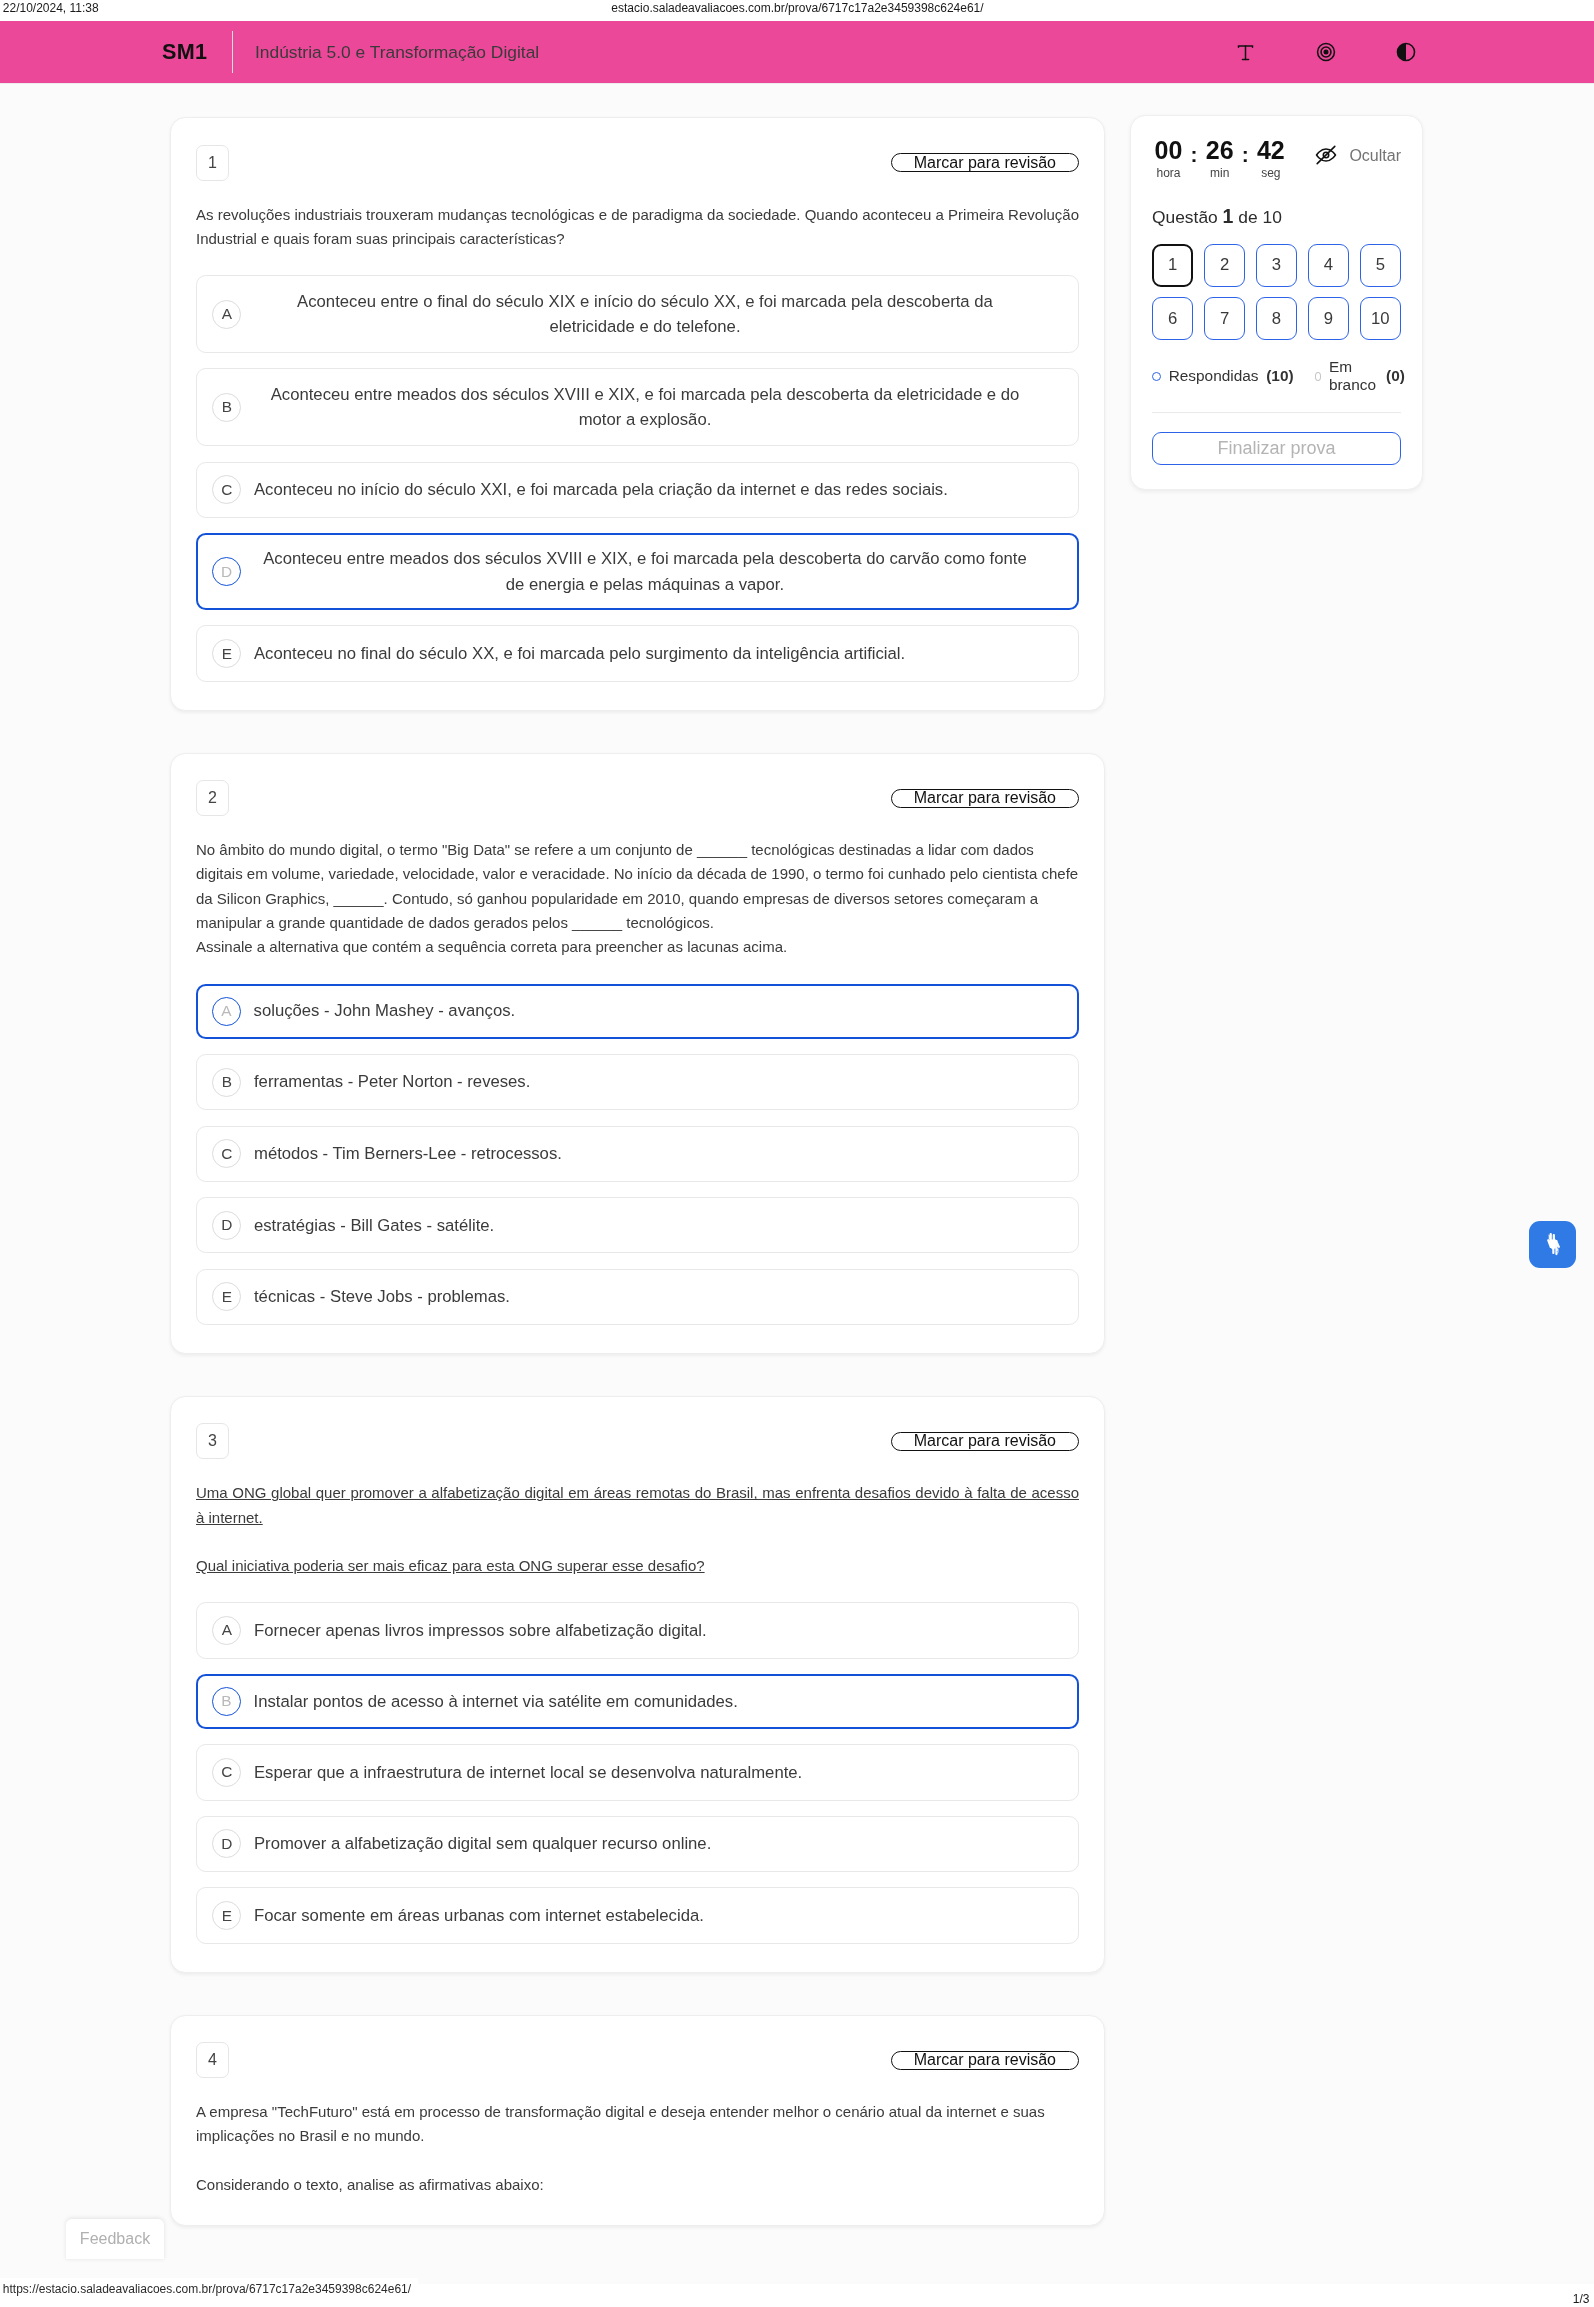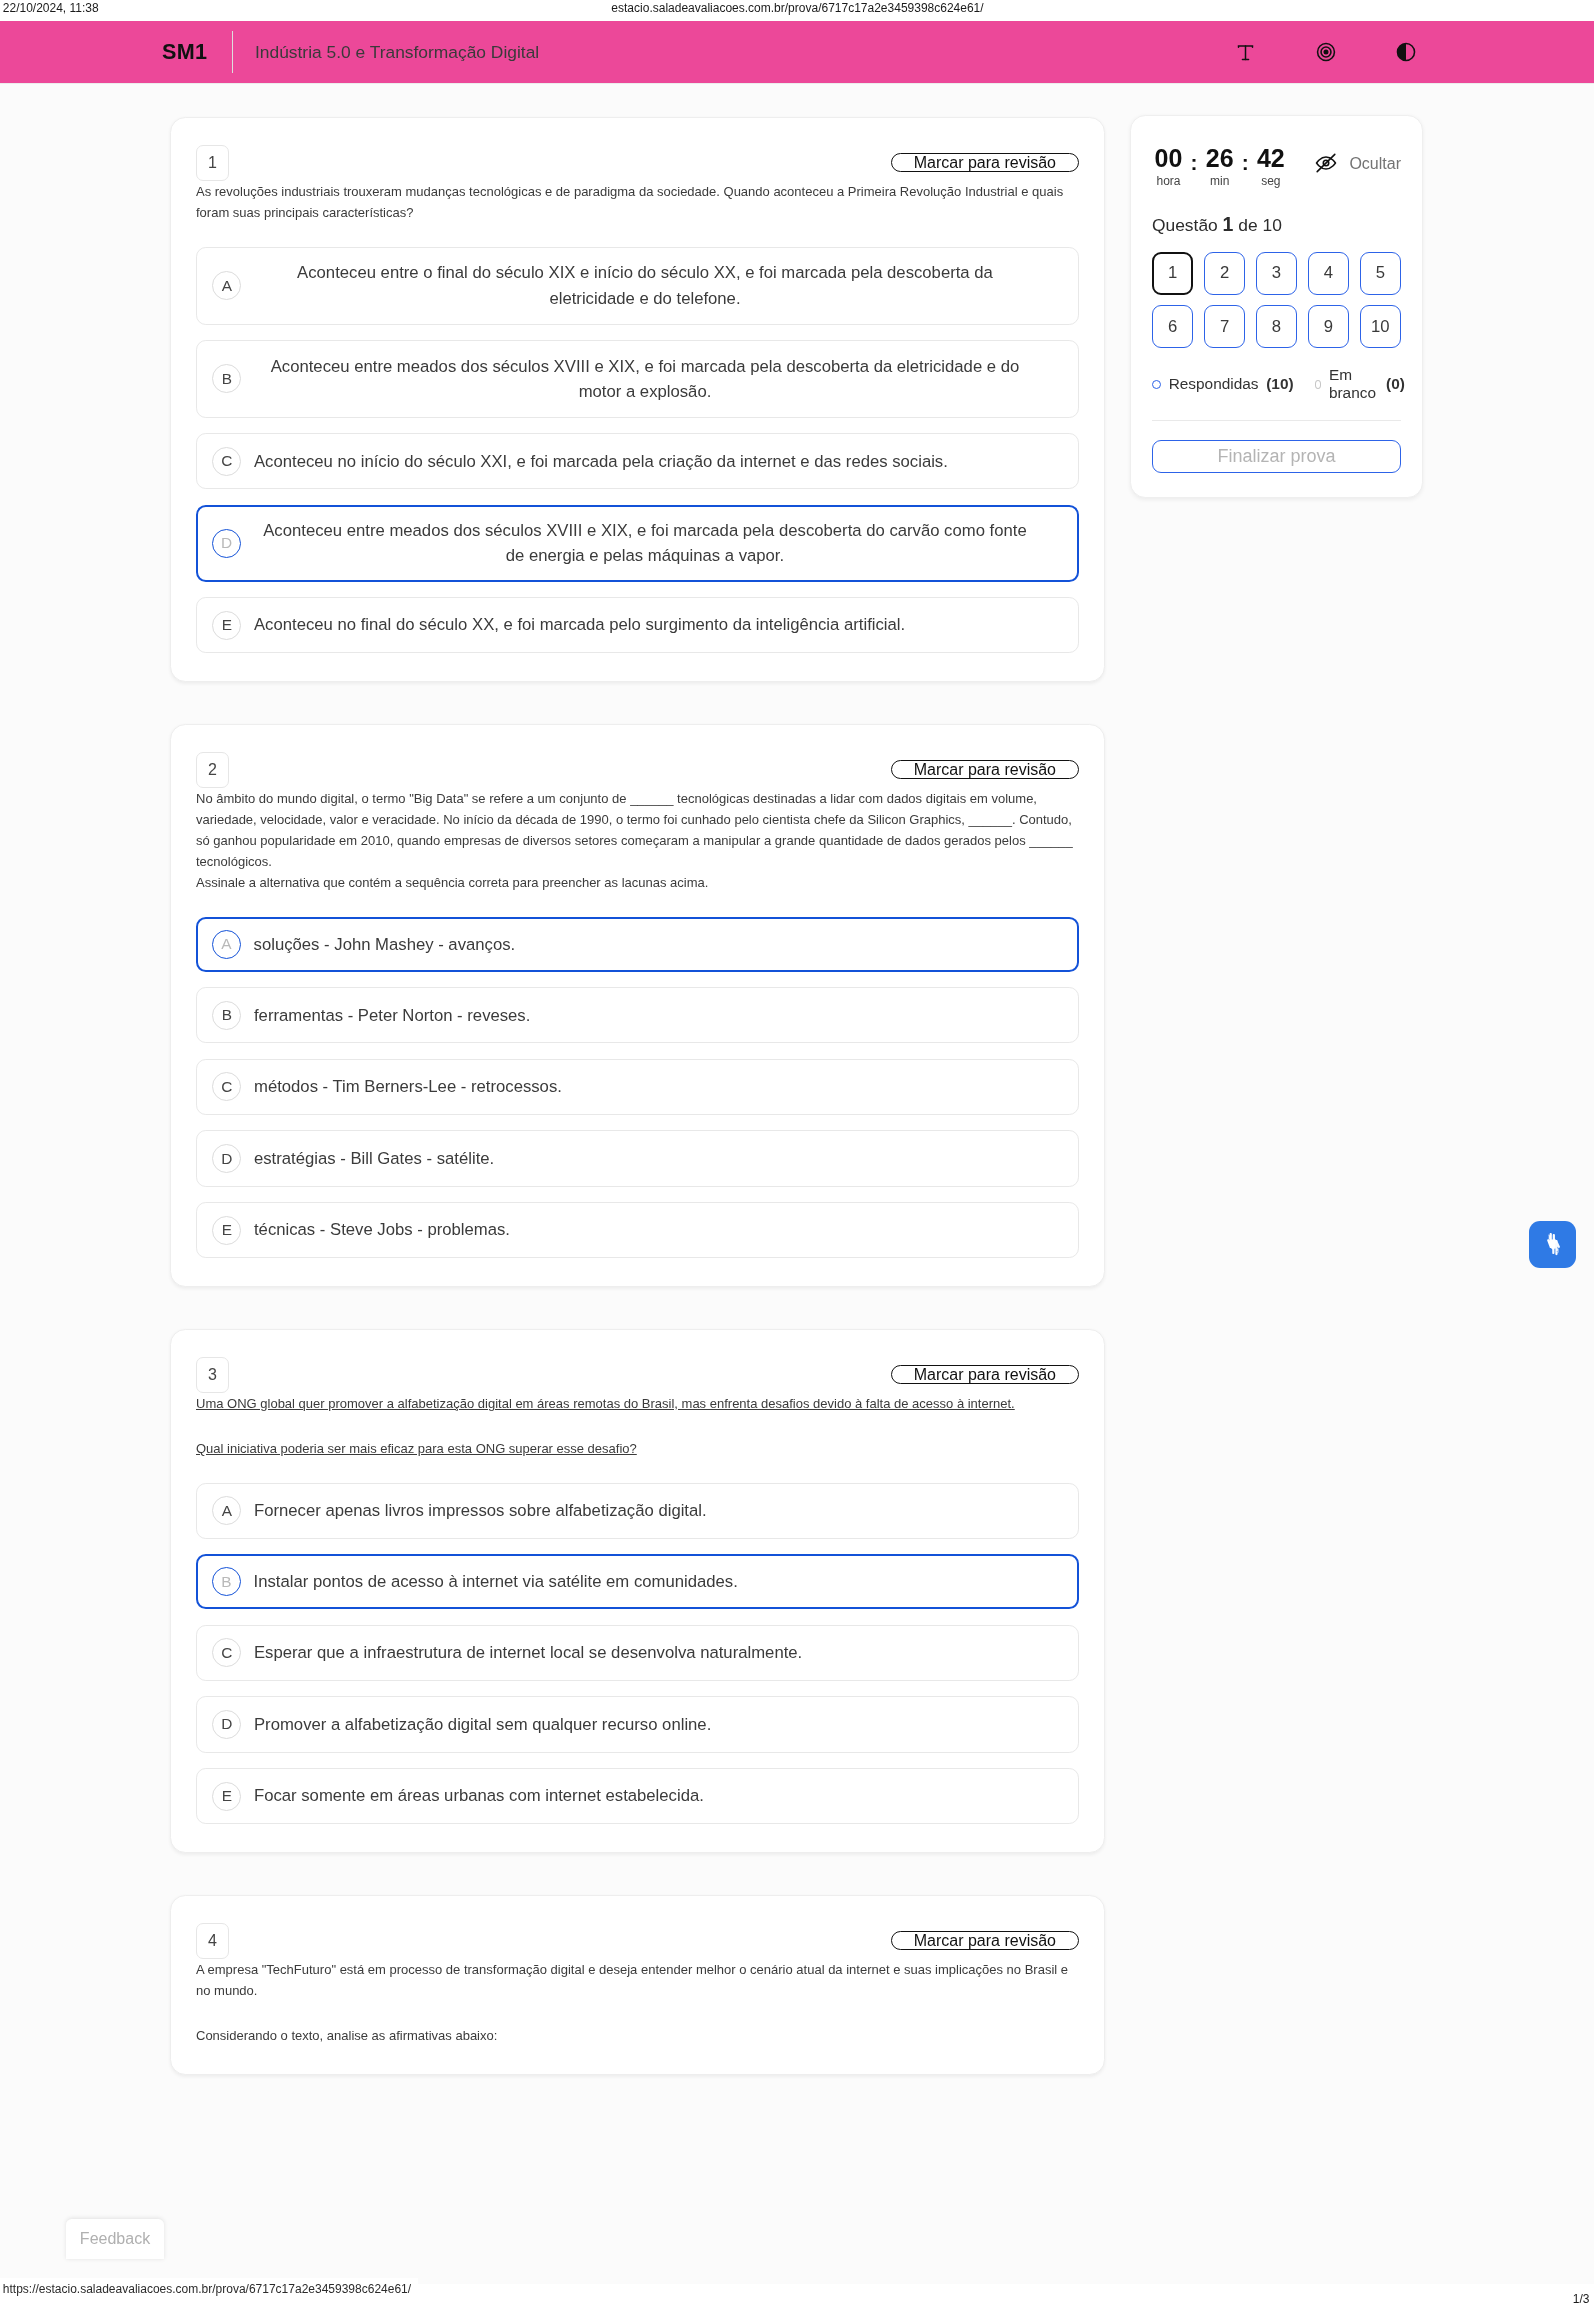--- a/index.html
+++ b/index.html
@@ -88,21 +88,22 @@
     height: 19px; padding: 0 22px;
     border: 1.4px solid #111111; border-radius: 18px;
     background: #ffffff;
     font-size: 16px; color: #111111;
     font-family: "Liberation Sans", sans-serif;
     display: flex; align-items: center; justify-content: center;
     cursor: pointer;
   }
 
   .q-statement {
-    font-size: 13px; line-height: 1.62; color: #3b3b3b;
+    margin-top: 22px;
+    font-size: 15px; line-height: 1.62; color: #3b3b3b;
   }
   .q-statement.justify { text-align: justify; text-decoration: underline; }
   .q-statement p + p { margin-top: 24px; }
 
   .options { margin-top: 24px; }
 
   .option {
     position: relative;
     display: flex; align-items: center;
     border: 0.7px solid #e8e8e8;
@@ -139,21 +140,21 @@
   
   .side-panel {
     position: absolute; top: 31px; left: 1130px; width: 293px;
     background: #ffffff;
     border: 0.7px solid #efefef;
     border-radius: 15.4px;
     box-shadow: 0 1.4px 4.2px rgba(0,0,0,.06);
     padding: 21px 21px 24px 21px;
   }
 
-  .timer-row { display: flex; align-items: flex-start; margin-top: 8px; }
+  .timer-row { display: flex; align-items: flex-start; }
   .clock { display: flex; align-items: flex-start; }
   .clock-unit { display: flex; flex-direction: column; align-items: center; min-width: 33px; }
   .clock-num { font-size: 25px; font-weight: 700; color: #111; line-height: 1.06; }
   .clock-lab { font-size: 12px; color: #444; margin-top: 2.8px; }
   .clock-sep { font-size: 21px; font-weight: 700; color: #111; padding: 6.3px 5.6px 0 5.6px; }
 
   .hide-toggle {
     margin-left: auto; display: flex; align-items: center; gap: 11px;
     cursor: pointer; padding-top: 5.6px;
   }

